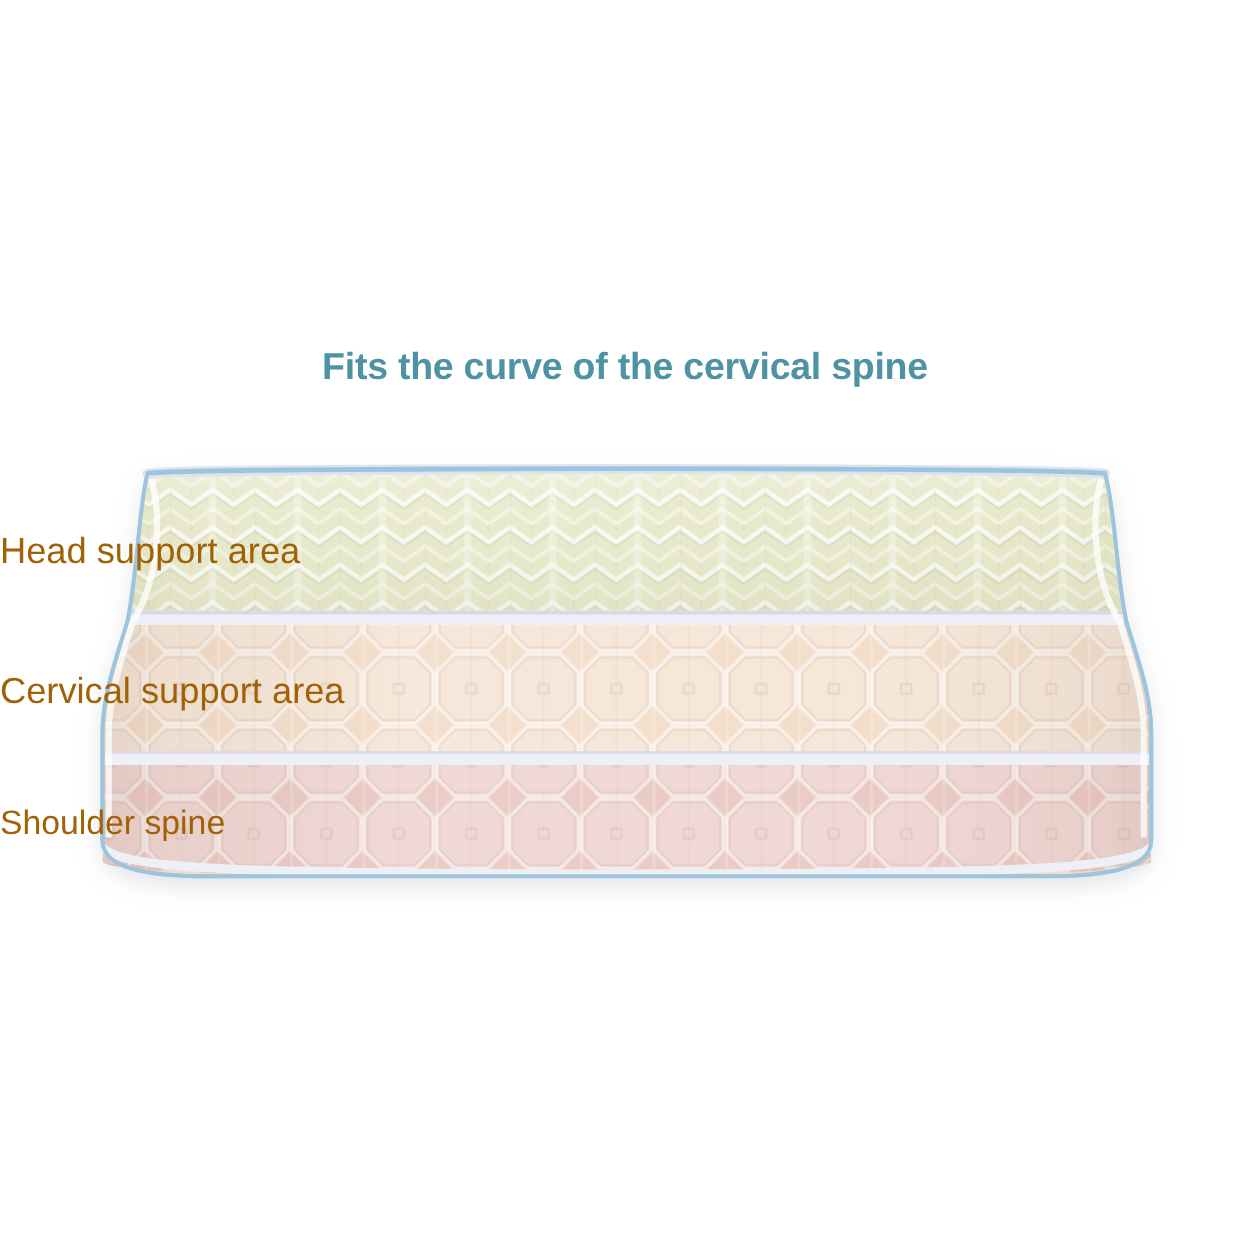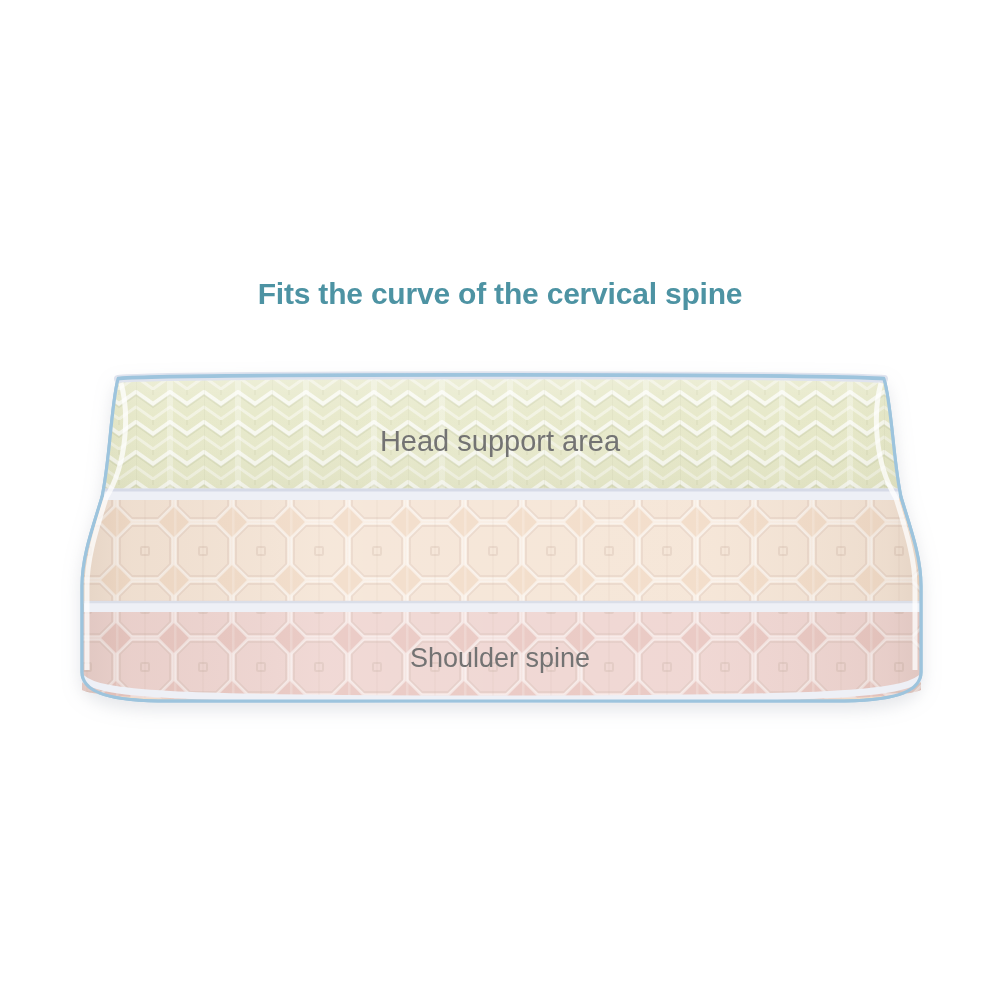--- a/index.html
+++ b/index.html
@@ -44,22 +44,22 @@
     top: 0;
     width: 1000px;
     height: 1000px;
   }
 
   
   .zone-label {
     position: absolute;
     width: 1000px;
     left: 0;
-    text-align: center;
-    color: #737373;
+    text-align: left;
+    color: #a16207;
     font-size: 29px;
     font-weight: normal;
     white-space: nowrap;
     pointer-events: none;
   }
   #label-head      { top: 425px; font-size: 29px; }
   #label-cervical  { top: 537px; font-size: 29px; }
   #label-shoulder  { top: 643px; font-size: 27px; }
 </style>
 </head>
@@ -214,16 +214,17 @@
 
     <path d="M121 383 C 129 412, 128 462, 106 498
              C 97 528, 87 557, 87 586 L 87 670" fill="none" stroke="#ffffff" stroke-opacity="0.75" stroke-width="5"></path>
     <path d="M881 383 C 873 412, 874 462, 896 498
              C 905 528, 915 557, 915 586 L 915 670" fill="none" stroke="#ffffff" stroke-opacity="0.75" stroke-width="5"></path>
 
   </svg>
 
   <div class="zone-label" id="label-head">Head support area</div>
 
+  <div class="zone-label" id="label-cervical">Cervical support area</div>
 
   <div class="zone-label" id="label-shoulder">Shoulder spine</div>
 
 </div>
 
 </body></html>

